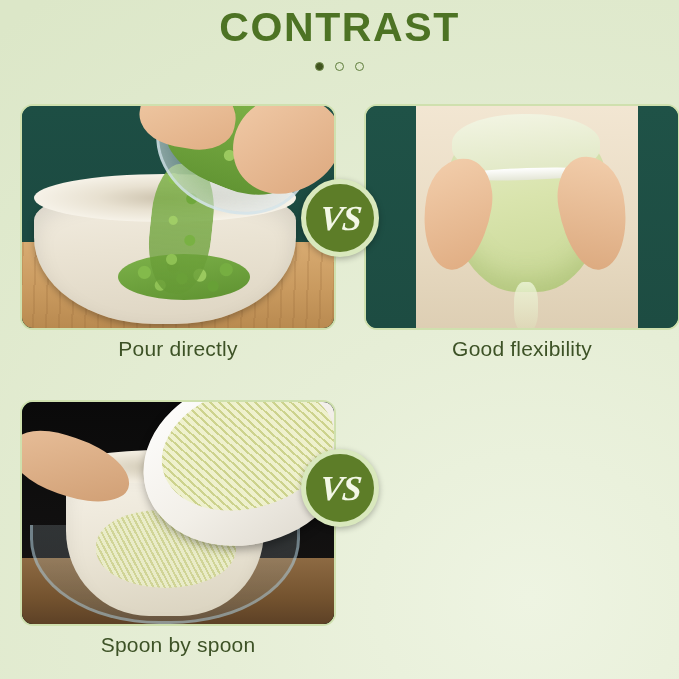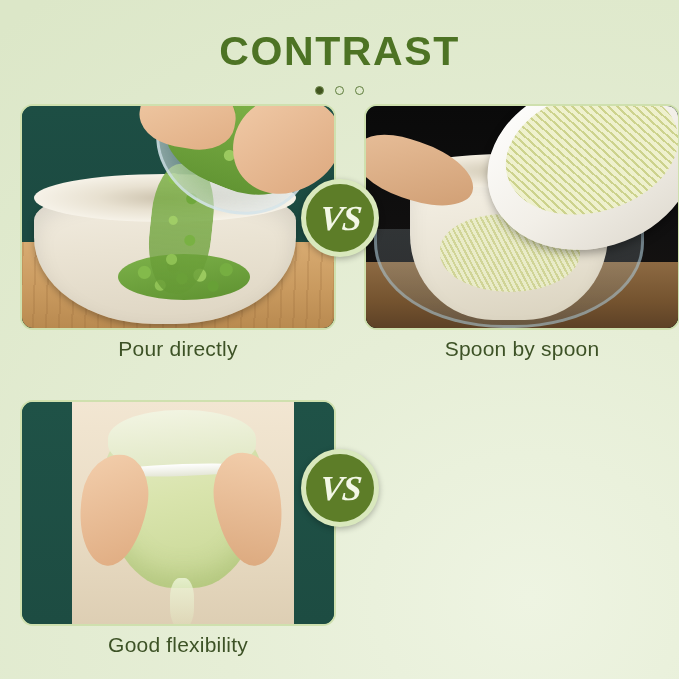--- a/index.html
+++ b/index.html
@@ -28,21 +28,21 @@
   .header {
     position: absolute;
     left: 0;
     top: 0;
     width: 679px;
     height: 100px;
     text-align: center;
   }
   .page-title {
     margin: 0;
-    padding-top: 28px;
+    padding-top: 4px;
     font-size: 41px;
     line-height: 46px;
     font-weight: bold;
     letter-spacing: 1.6px;
     color: #4d7324;
     font-family: "Liberation Sans", sans-serif;
   }
   .dots {
     margin-top: 9px;
     display: flex;
@@ -383,49 +383,49 @@
           <div class="greens-a"></div>
           <div class="hand-b"></div>
           <div class="hand-a"></div>
         </div>
       </div>
       <div class="caption">Pour directly</div>
     </div>
 
     <div class="cell">
       <div class="panel">
+        <div class="scene s3">
+          <div class="apron"></div>
+          <div class="bag3"></div>
+          <div class="bag3-top"></div>
+          <div class="tie"></div>
+          <div class="hand-l"></div>
+          <div class="hand-r"></div>
+          <div class="drip"></div>
+        </div>
+      </div>
+      <div class="caption">Good flexibility</div>
+    </div>
+
+    <div class="cell">
+      <div class="panel">
         <div class="scene s2">
           <div class="counter"></div>
           <div class="glassbowl"></div>
           <div class="bag2"></div>
           <div class="inner-shred"></div>
           <div class="bag2-mouth"></div>
           <div class="arm"></div>
           <div class="whitebowl"></div>
           <div class="bowl-shreds"></div>
         </div>
       </div>
       <div class="caption">Spoon by spoon</div>
     </div>
 
-    <div class="cell">
-      <div class="panel">
-        <div class="scene s3">
-          <div class="apron"></div>
-          <div class="bag3"></div>
-          <div class="bag3-top"></div>
-          <div class="tie"></div>
-          <div class="hand-l"></div>
-          <div class="hand-r"></div>
-          <div class="drip"></div>
-        </div>
-      </div>
-      <div class="caption">Good flexibility</div>
-    </div>
-
   </div>
 
   <div class="vs-badge" id="vs-top">
     <span class="vs-text">VS</span>
   </div>
   <div class="vs-badge" id="vs-bottom">
     <span class="vs-text">VS</span>
   </div>
 
 </div>

